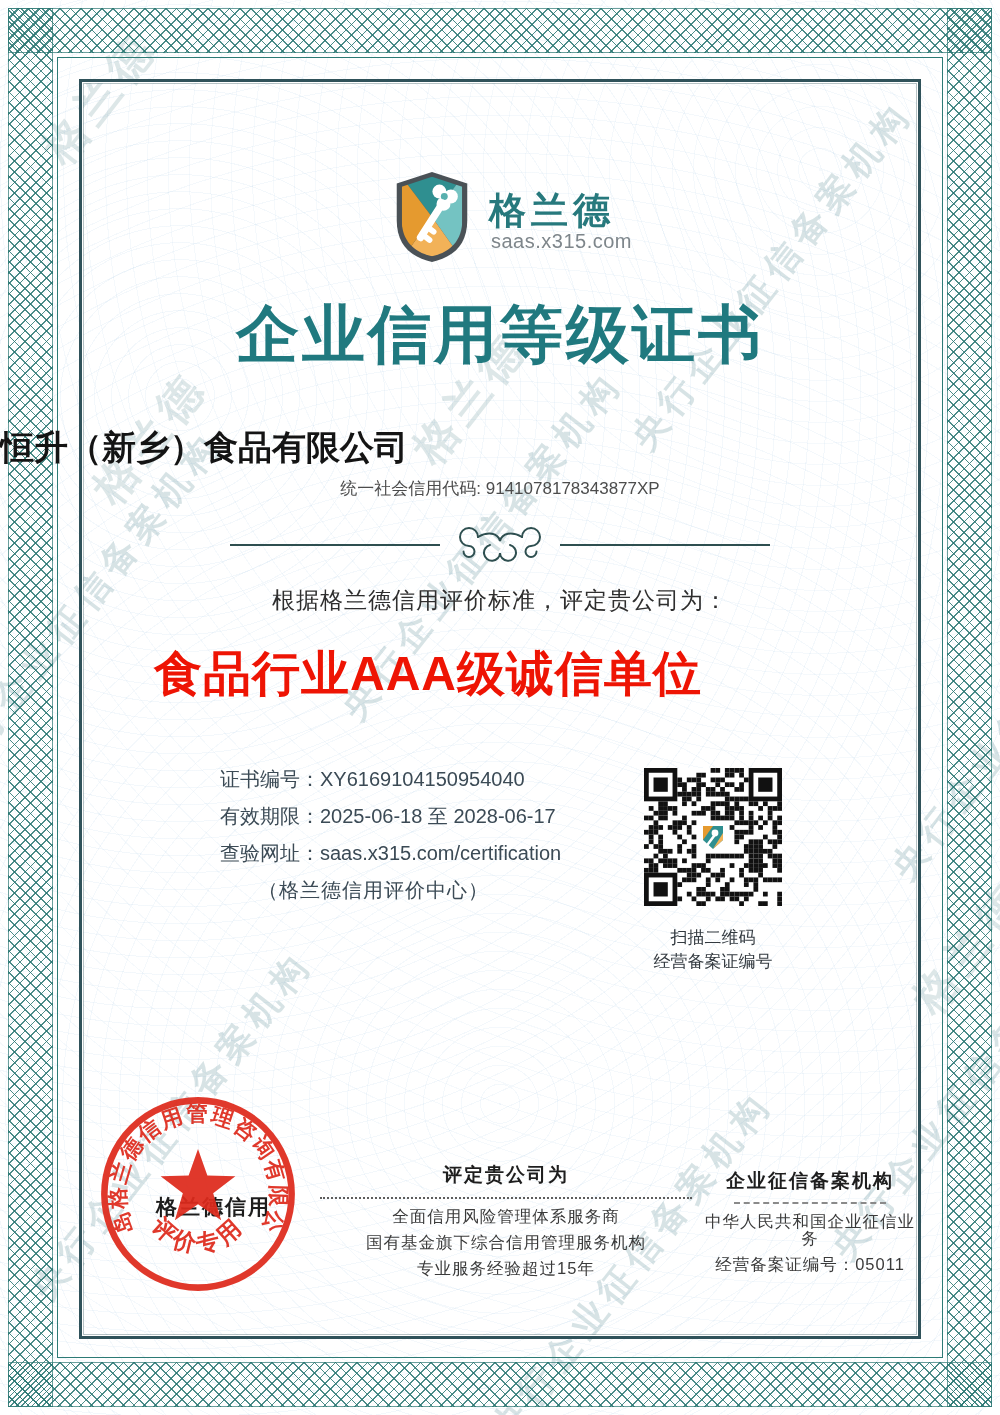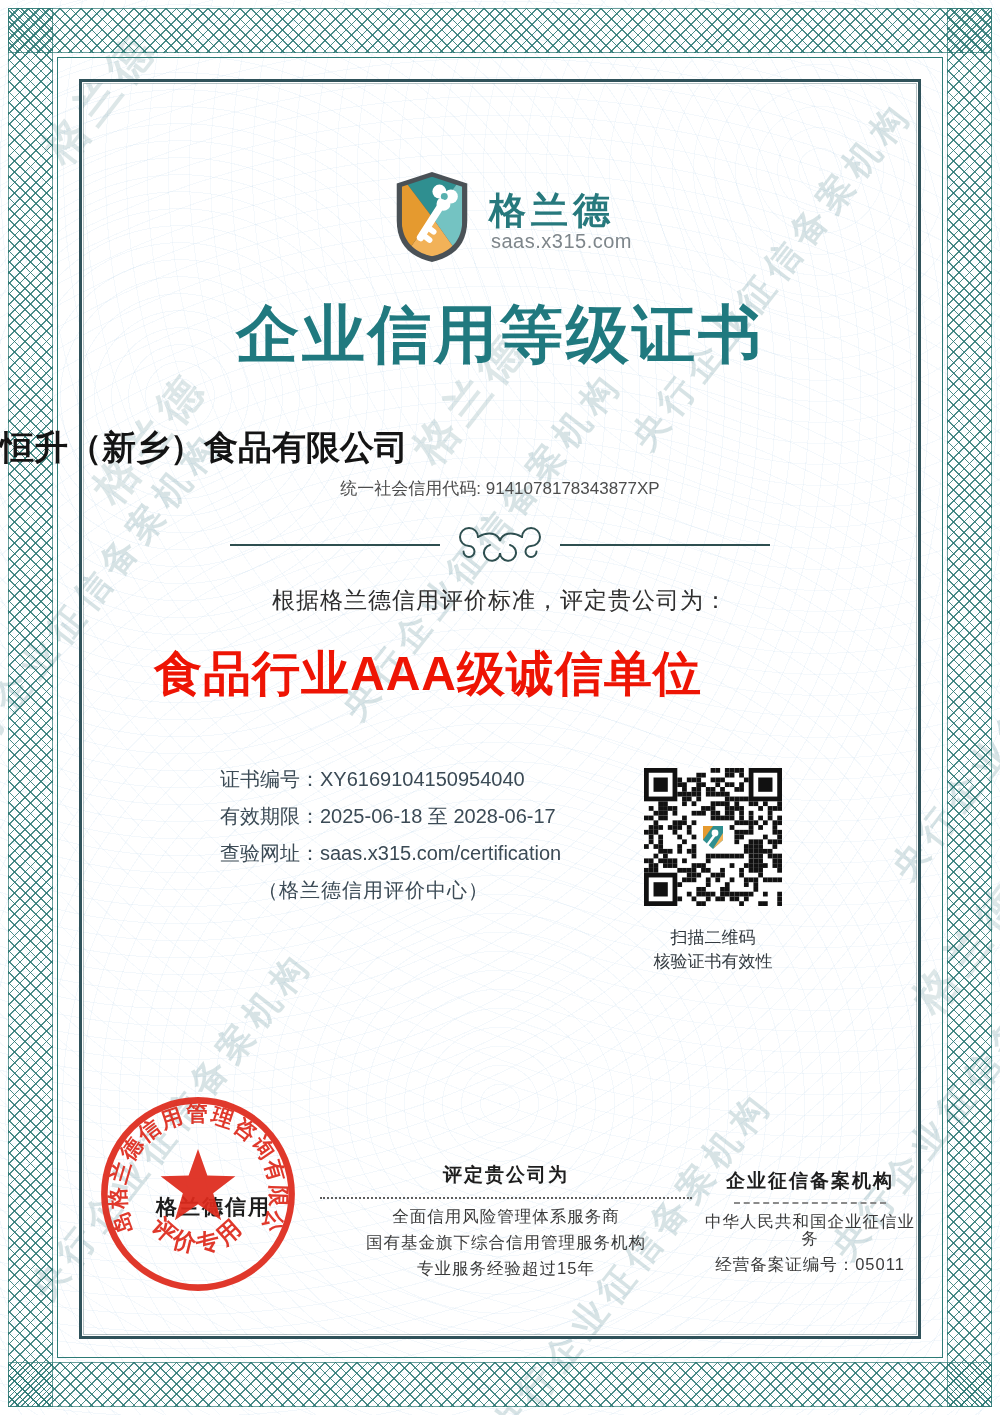--- a/index.html
+++ b/index.html
@@ -456,21 +456,21 @@
           <rect x="9.517241379310345" y="114.20689655172414" width="14.275862068965518" height="14.275862068965518" fill="#111"></rect>
           <rect x="53" y="53" width="32" height="32" rx="4" fill="#fff"></rect>
           <polygon points="59,58 79,58 79,72 69,81 59,72" fill="#2f8f90"></polygon>
           <polygon points="59,58 69,58 59,72" fill="#e59a2f"></polygon>
           <polygon points="69,81 79,72 79,65" fill="#f2b258"></polygon>
           <circle cx="71" cy="65" r="3.4" fill="#fff"></circle>
           <line x1="70" y1="68" x2="64" y2="76" stroke="#fff" stroke-width="2.6" stroke-linecap="round"></line>
         </svg></div>
     <div class="qr-caption">
       <div>扫描二维码</div>
-      <div>核验证书有效性</div>
+      <div>经营备案证编号</div>
     </div>
   </div>
 
   <div class="seal-label">格兰德信用</div>
 
   <svg class="seal" viewBox="0 0 220 220">
     <defs>
       <path id="arcTop" d="M 46.1 155.1 A 78 78 0 1 1 173.9 155.1"></path>
       <path id="arcBottom" d="M 58 141 A 60 60 0 0 0 162 141"></path>
     </defs>

